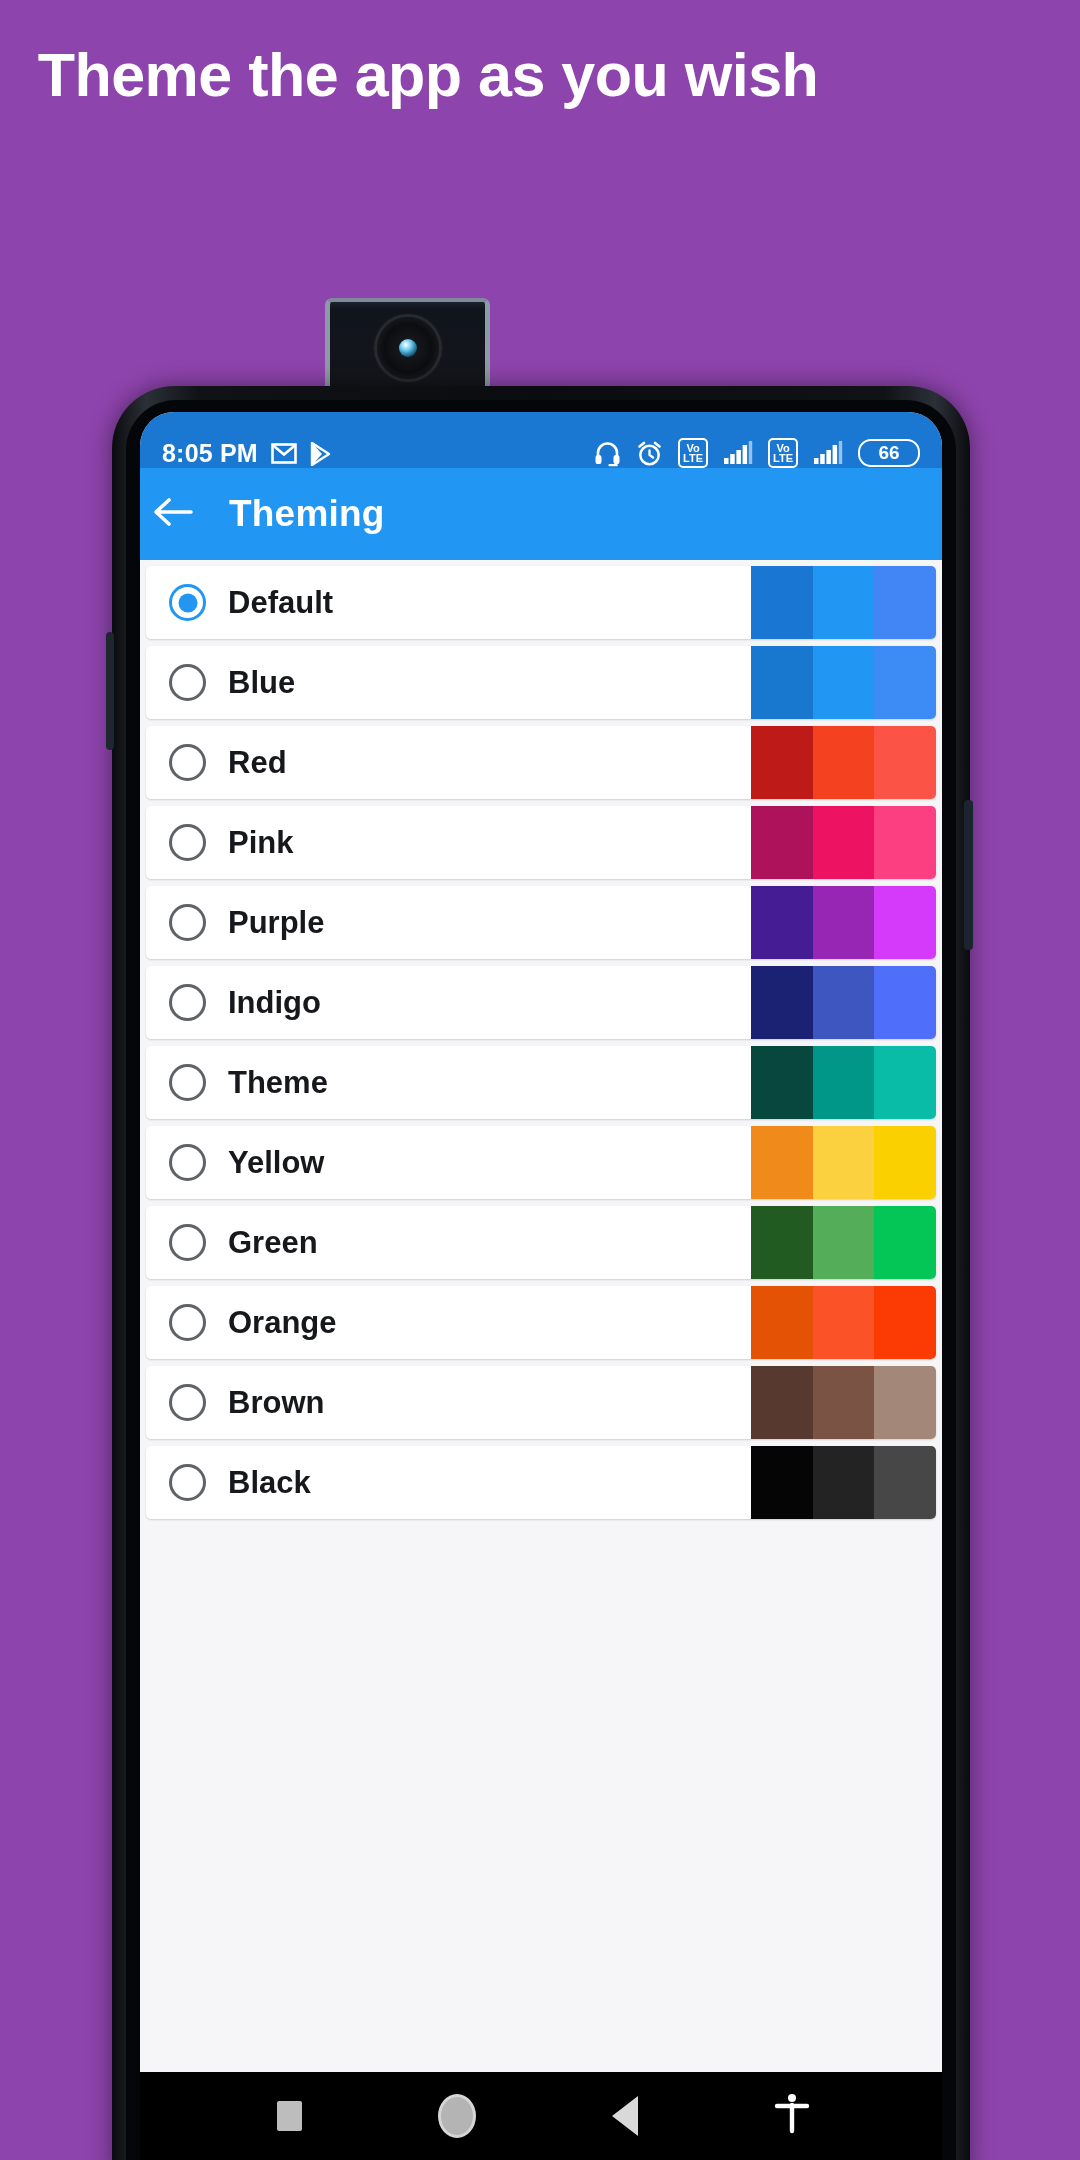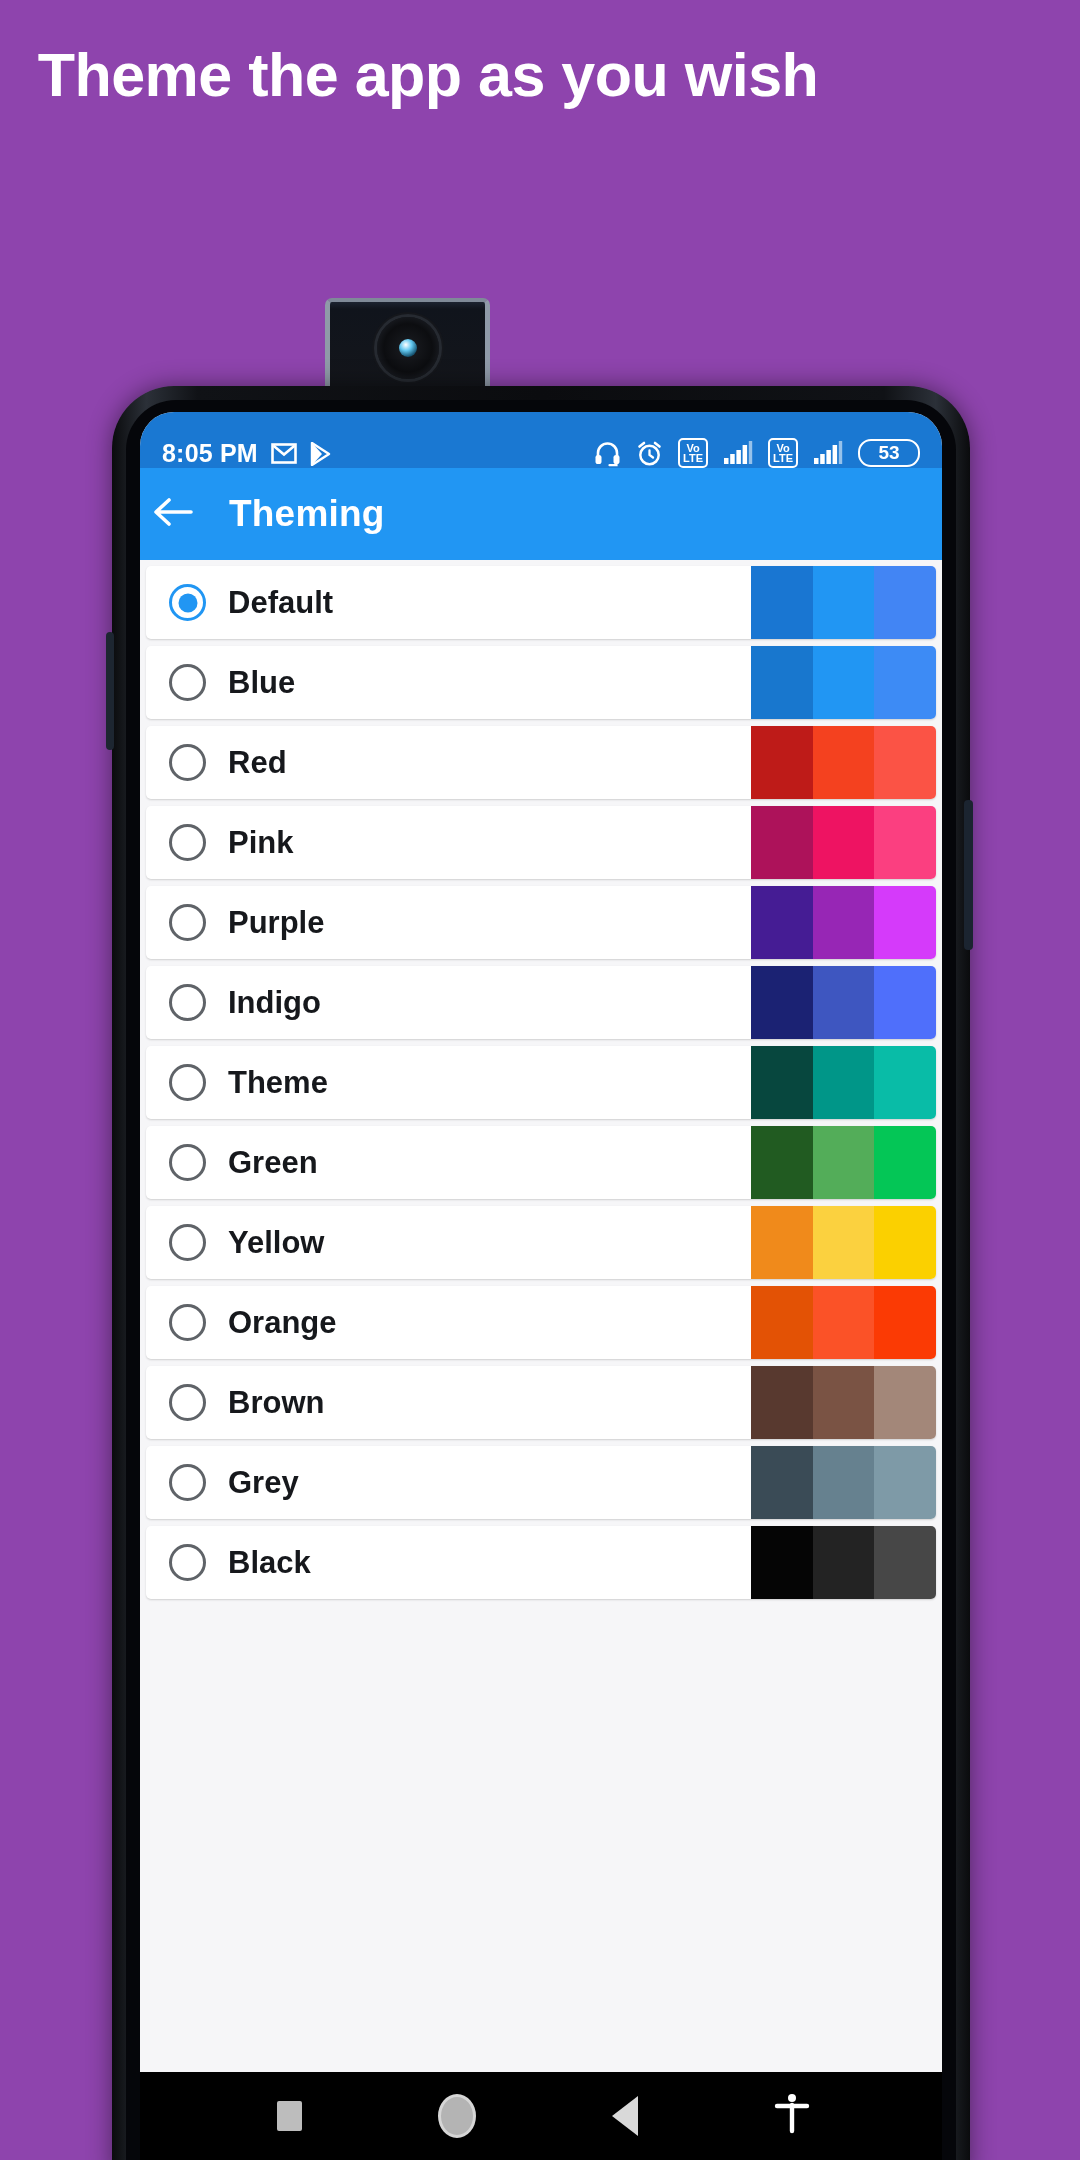--- a/index.html
+++ b/index.html
@@ -256,21 +256,21 @@
       <span class="sb-icon">
         <svg width="30" height="24" viewBox="0 0 30 24">
             <rect x="1" y="17" width="4.5" height="6" fill="#fff"></rect>
             <rect x="7.2" y="13" width="4.5" height="10" fill="#fff"></rect>
             <rect x="13.4" y="9" width="4.5" height="14" fill="#fff"></rect>
             <rect x="19.6" y="4" width="4.5" height="19" fill="#fff"></rect>
             <rect x="25.8" y="0" width="3.4" height="23" fill="#fff" opacity="0.55"></rect>
           </svg>
       </span>
       <span class="battery-pill">
-        <span>53</span>
+        <span>66</span>
       </span>
     </div>
   </div>
 
   <div id="app-bar">
     <span>
       <svg width="40" height="32" viewBox="0 0 40 32">
           <path d="M38 16 H4 M16 4 L3 16 L16 28" fill="none" stroke="#fff" stroke-width="3.6" stroke-linecap="round" stroke-linejoin="round"></path>
         </svg>
     </span>
@@ -336,61 +336,52 @@
         <div class="radio"></div>
         <span class="theme-label">Theme</span>
         <div class="swatches">
           <div class="swatch" style="background: rgb(7, 71, 62);"></div>
           <div class="swatch" style="background: rgb(0, 150, 136);"></div>
           <div class="swatch" style="background: rgb(9, 188, 167);"></div>
         </div>
       </div>
       <div class="theme-card">
         <div class="radio"></div>
+        <span class="theme-label">Yellow</span>
+        <div class="swatches">
+          <div class="swatch" style="background: rgb(240, 138, 27);"></div>
+          <div class="swatch" style="background: rgb(251, 209, 63);"></div>
+          <div class="swatch" style="background: rgb(251, 208, 0);"></div>
+        </div>
+      </div>
+      <div class="theme-card">
+        <div class="radio"></div>
         <span class="theme-label">Green</span>
         <div class="swatches">
           <div class="swatch" style="background: rgb(33, 91, 33);"></div>
           <div class="swatch" style="background: rgb(83, 173, 89);"></div>
           <div class="swatch" style="background: rgb(4, 198, 86);"></div>
         </div>
       </div>
       <div class="theme-card">
         <div class="radio"></div>
-        <span class="theme-label">Yellow</span>
-        <div class="swatches">
-          <div class="swatch" style="background: rgb(240, 138, 27);"></div>
-          <div class="swatch" style="background: rgb(251, 209, 63);"></div>
-          <div class="swatch" style="background: rgb(251, 208, 0);"></div>
-        </div>
-      </div>
-      <div class="theme-card">
-        <div class="radio"></div>
         <span class="theme-label">Orange</span>
         <div class="swatches">
           <div class="swatch" style="background: rgb(227, 82, 5);"></div>
           <div class="swatch" style="background: rgb(251, 82, 39);"></div>
           <div class="swatch" style="background: rgb(251, 58, 4);"></div>
         </div>
       </div>
       <div class="theme-card">
         <div class="radio"></div>
         <span class="theme-label">Brown</span>
         <div class="swatches">
           <div class="swatch" style="background: rgb(88, 57, 47);"></div>
           <div class="swatch" style="background: rgb(122, 83, 68);"></div>
           <div class="swatch" style="background: rgb(163, 135, 121);"></div>
-        </div>
-      </div>
-      <div class="theme-card">
-        <div class="radio"></div>
-        <span class="theme-label">Grey</span>
-        <div class="swatches">
-          <div class="swatch" style="background: rgb(58, 75, 86);"></div>
-          <div class="swatch" style="background: rgb(102, 129, 143);"></div>
-          <div class="swatch" style="background: rgb(126, 154, 167);"></div>
         </div>
       </div>
       <div class="theme-card">
         <div class="radio"></div>
         <span class="theme-label">Black</span>
         <div class="swatches">
           <div class="swatch" style="background: rgb(5, 5, 5);"></div>
           <div class="swatch" style="background: rgb(35, 35, 35);"></div>
           <div class="swatch" style="background: rgb(71, 71, 71);"></div>
         </div>

